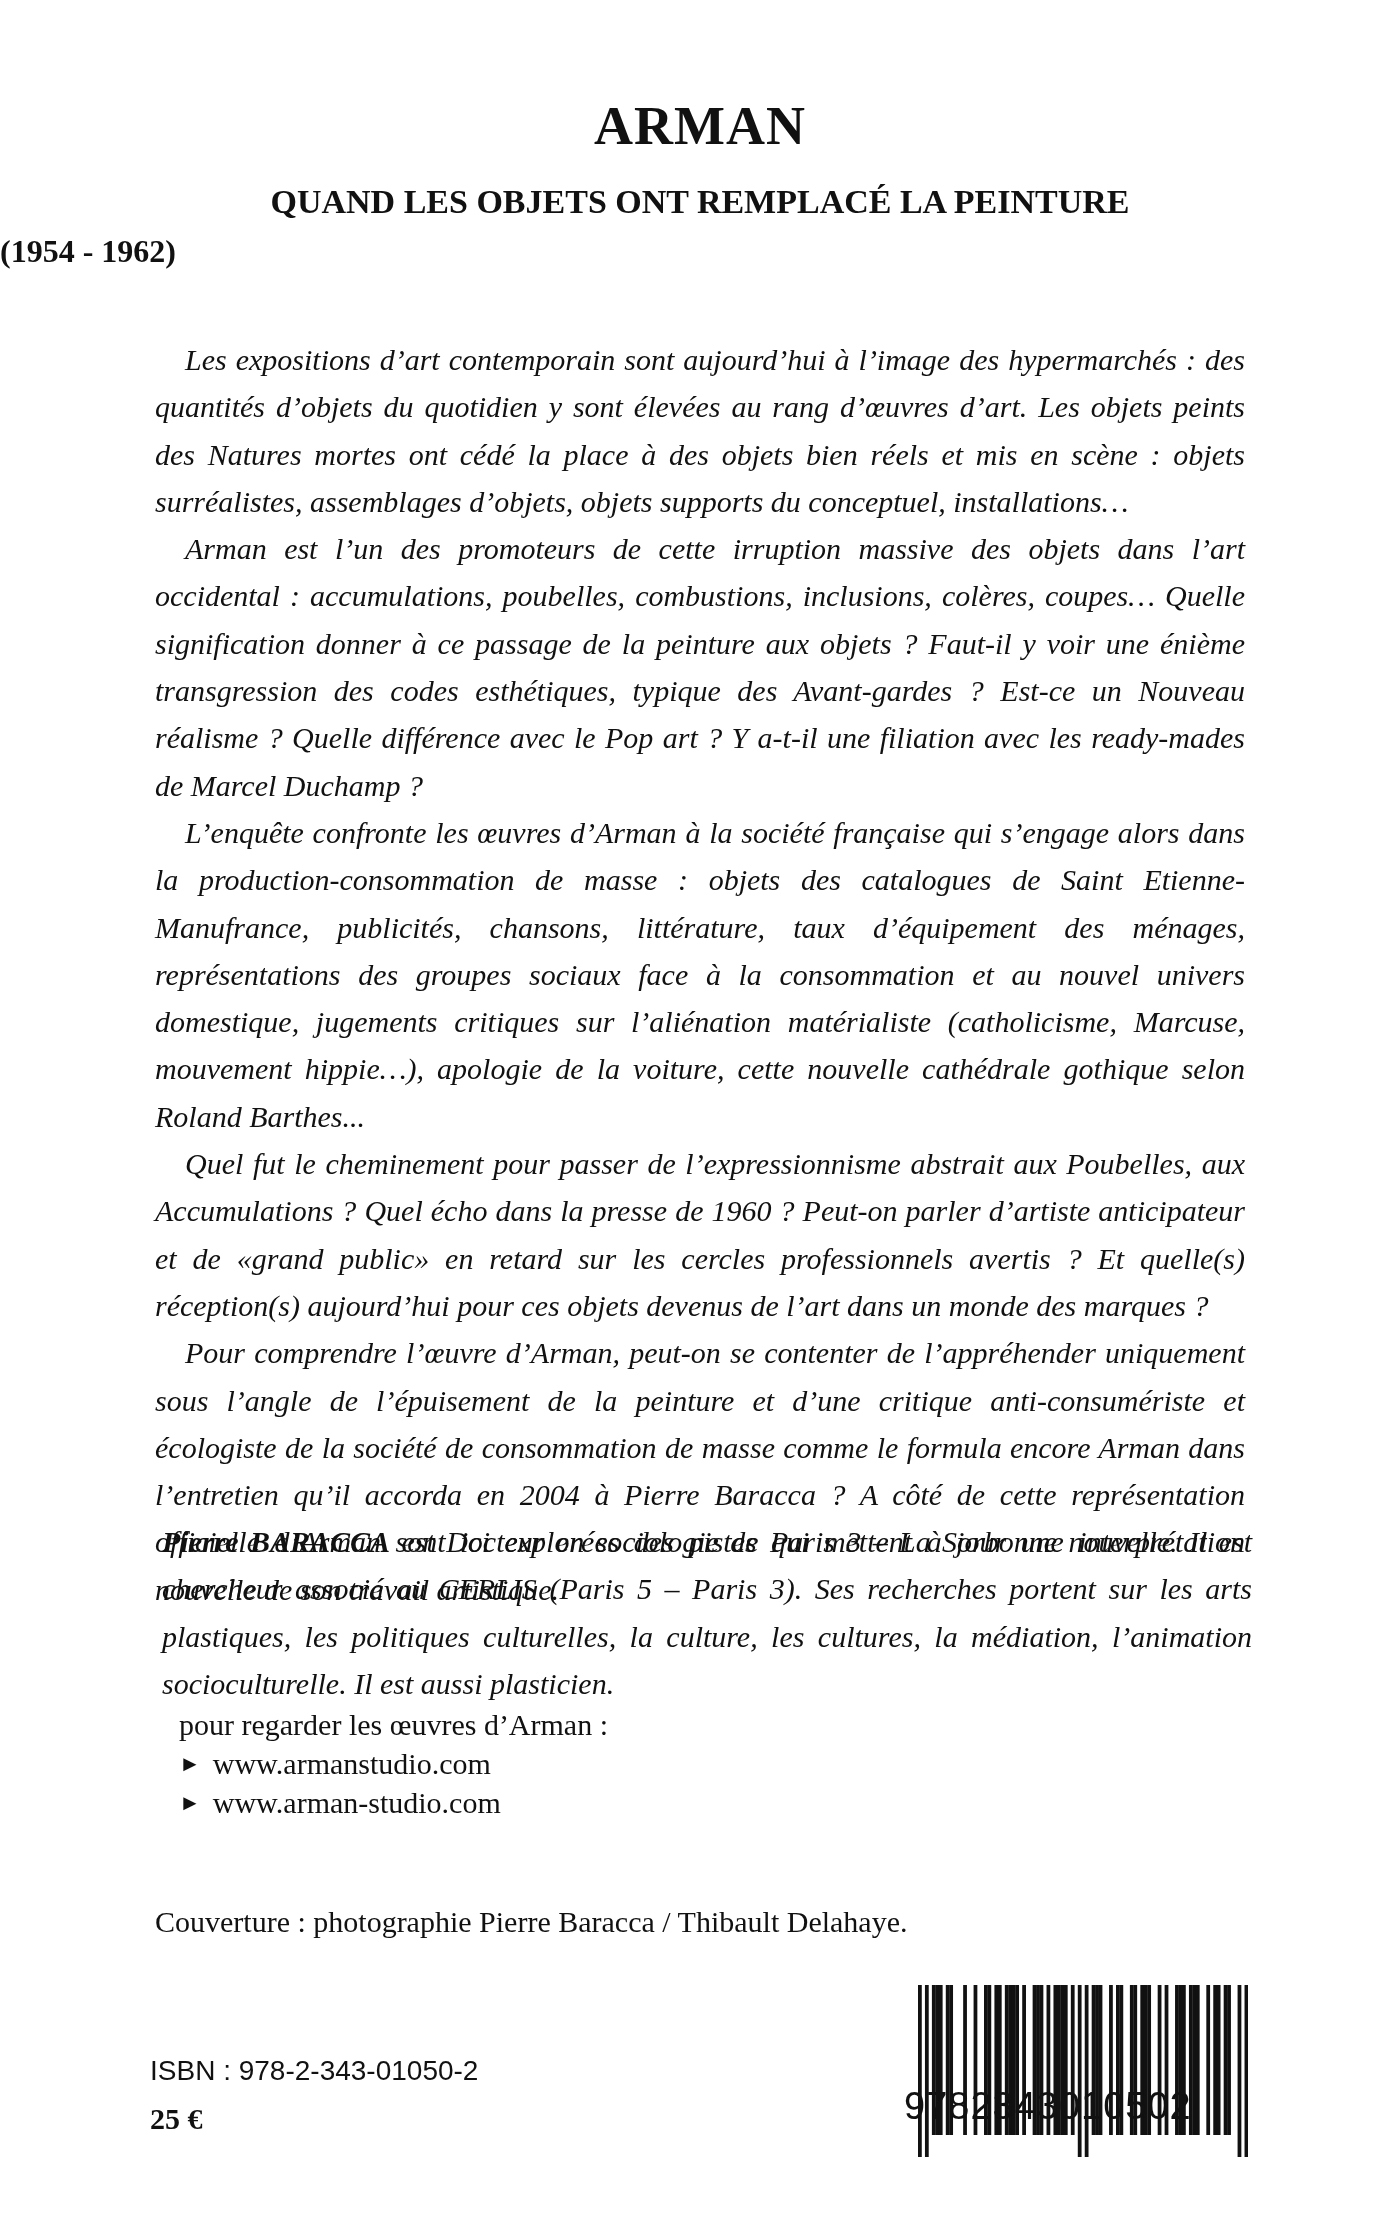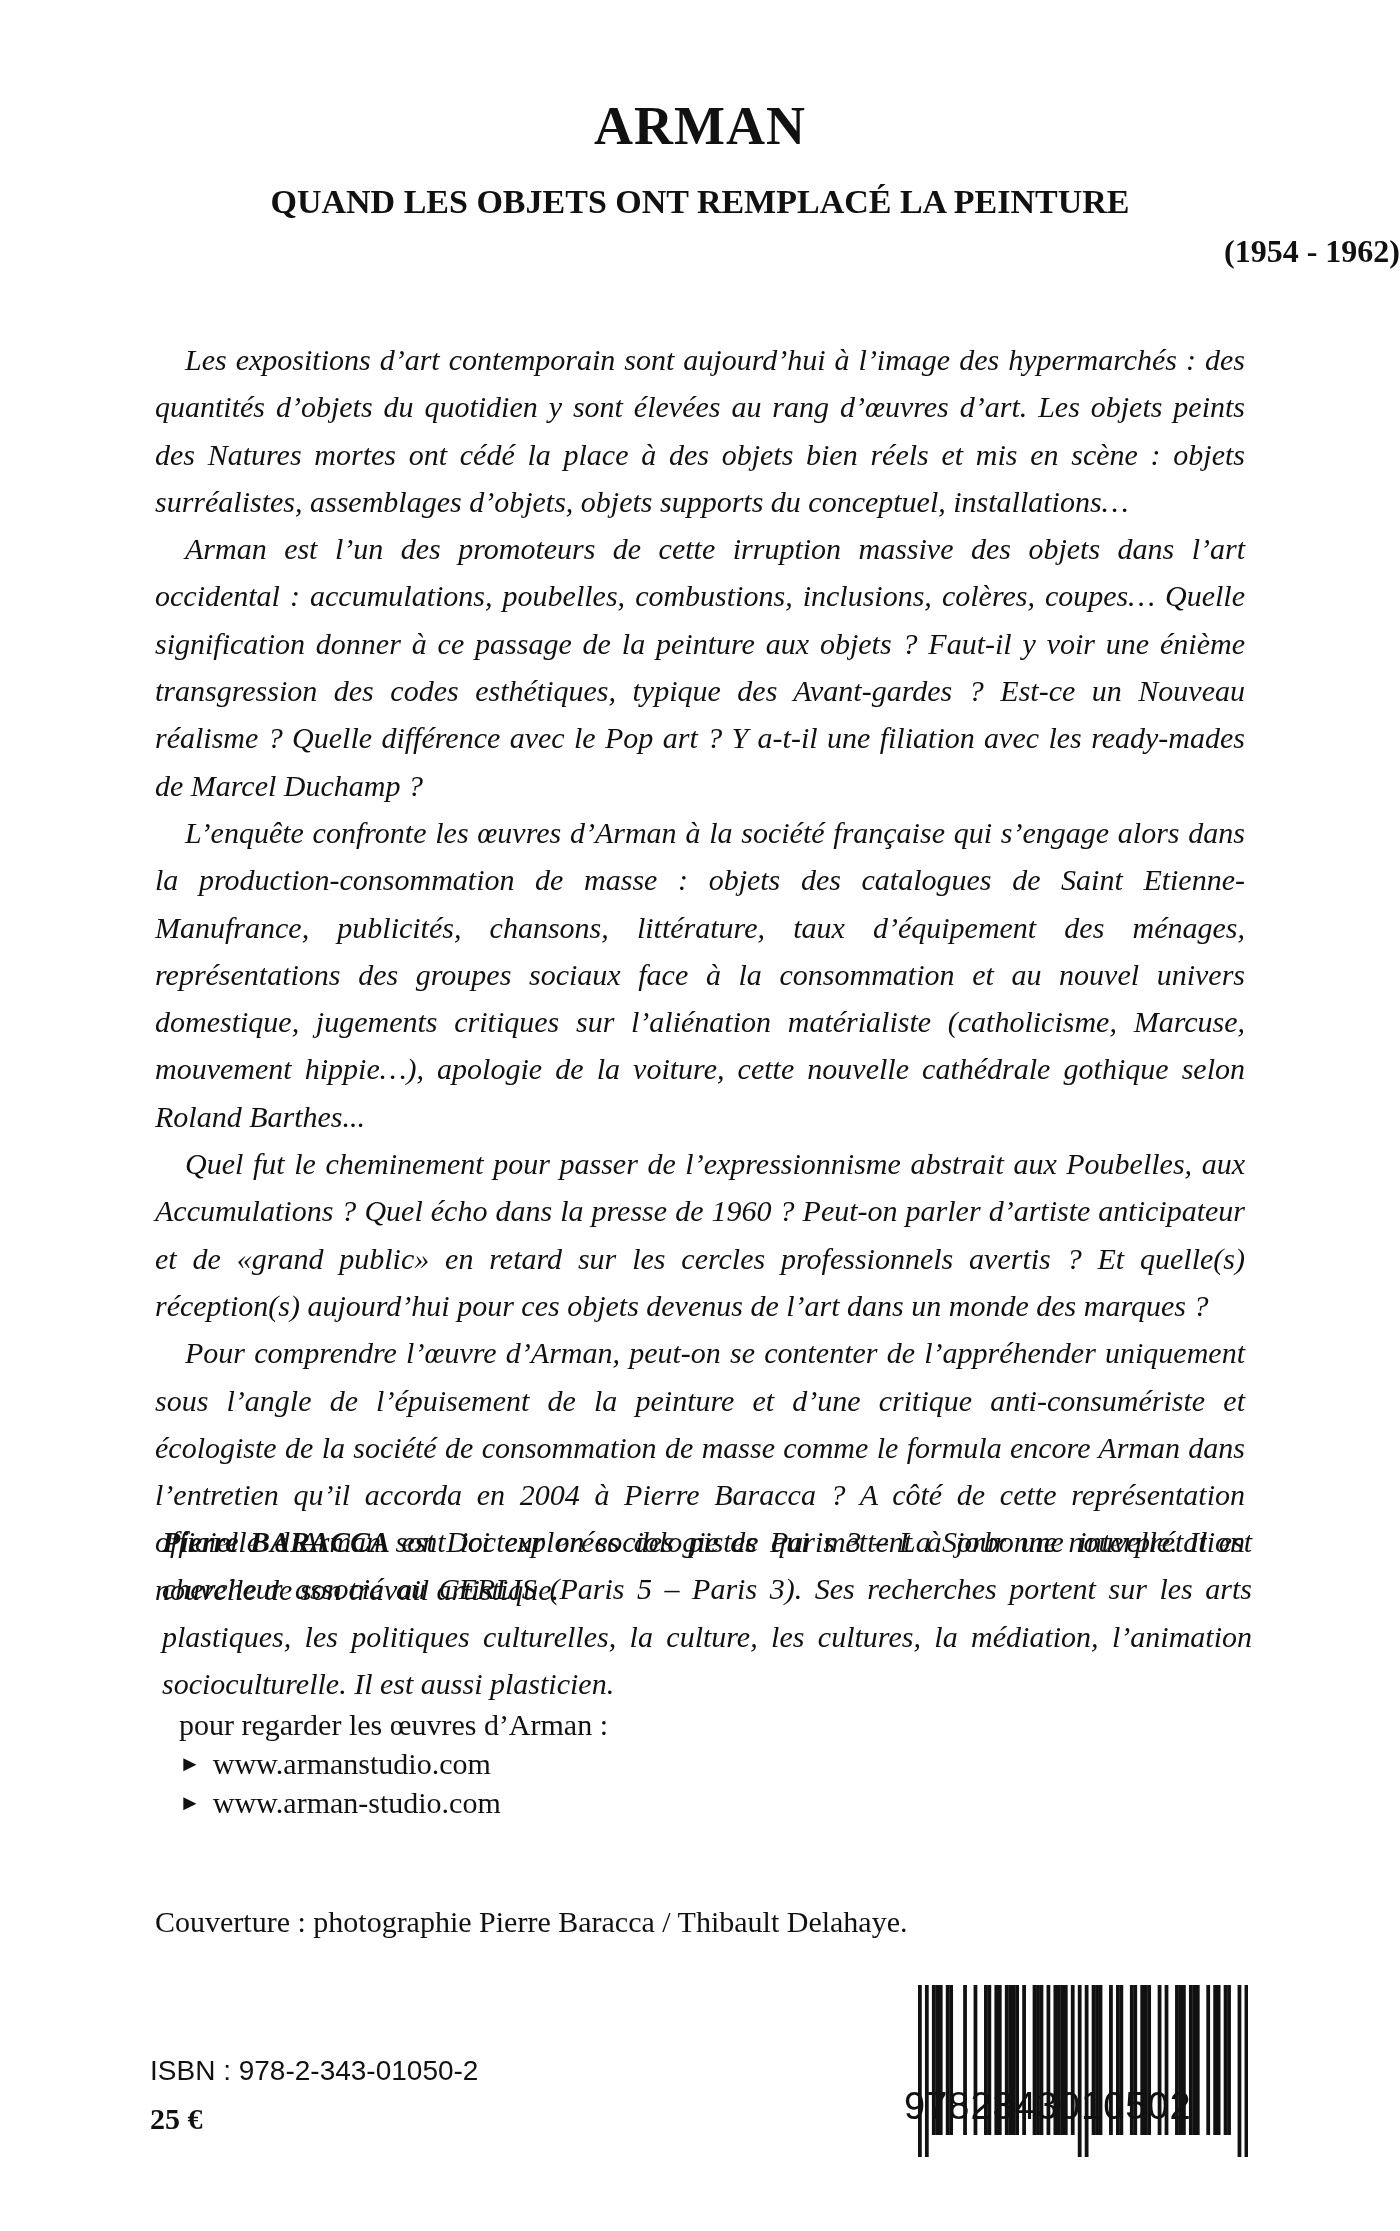--- a/index.html
+++ b/index.html
@@ -1,19 +1,19 @@
 <!DOCTYPE html>
 <html><head>
 <meta charset="utf-8">
 <style>
   html, body { margin: 0; padding: 0; background: #ffffff; }
   body { width: 1400px; height: 2231px; position: relative; overflow: hidden; color: #111; font-family: "Liberation Serif", serif; }
   .title { position: absolute; top: 95px; left: 0; width: 1400px; text-align: center; font-size: 54px; font-weight: bold; letter-spacing: 1px; }
   .subtitle { position: absolute; top: 183px; left: 0; width: 1400px; text-align: center; font-size: 34px; font-weight: bold; }
-  .dates { position: absolute; top: 233px; left: 0; width: 1400px; text-align: right; font-size: 32px; font-weight: bold; }
+  .dates { position: absolute; top: 233px; left: 0; width: 1400px; text-align: left; font-size: 32px; font-weight: bold; }
   .body { position: absolute; top: 336px; left: 155px; width: 1090px; font-size: 30px; line-height: 47.3px; font-style: italic; }
   .body p { margin: 0; text-indent: 30px; text-align: justify; }
   .bio { position: absolute; top: 1518px; left: 162px; width: 1090px; font-size: 30px; line-height: 47.3px; font-style: italic; text-align: justify; }
   .bio b { font-weight: bold; }
   .links { position: absolute; top: 1705px; left: 155px; width: 1090px; font-size: 30px; line-height: 39px; margin-left: 24px; }
   .link-row { display: flex; align-items: center; }
   .arrow { font-size: 22px; margin-right: 12px; }
   .cover { position: absolute; top: 1905px; left: 155px; font-size: 30px; }
   .isbn { position: absolute; top: 2055px; left: 150px; font-family: "Liberation Sans", sans-serif; font-size: 28px; }
   .price { position: absolute; top: 2102px; left: 150px; font-size: 30px; font-weight: bold; }

